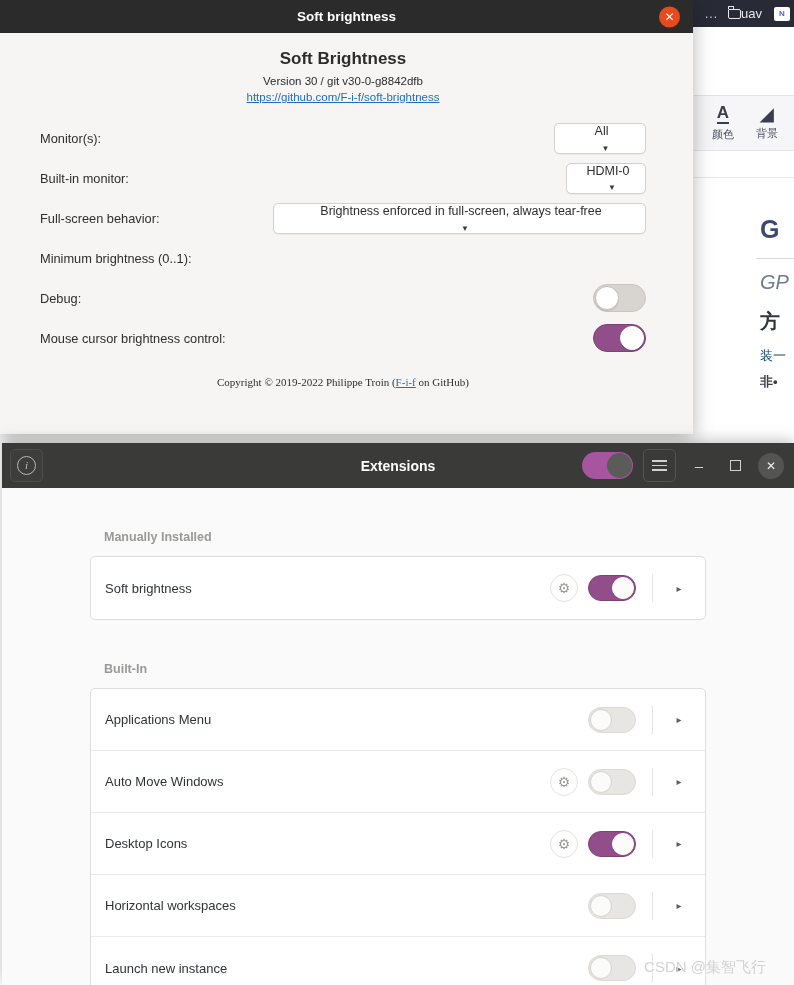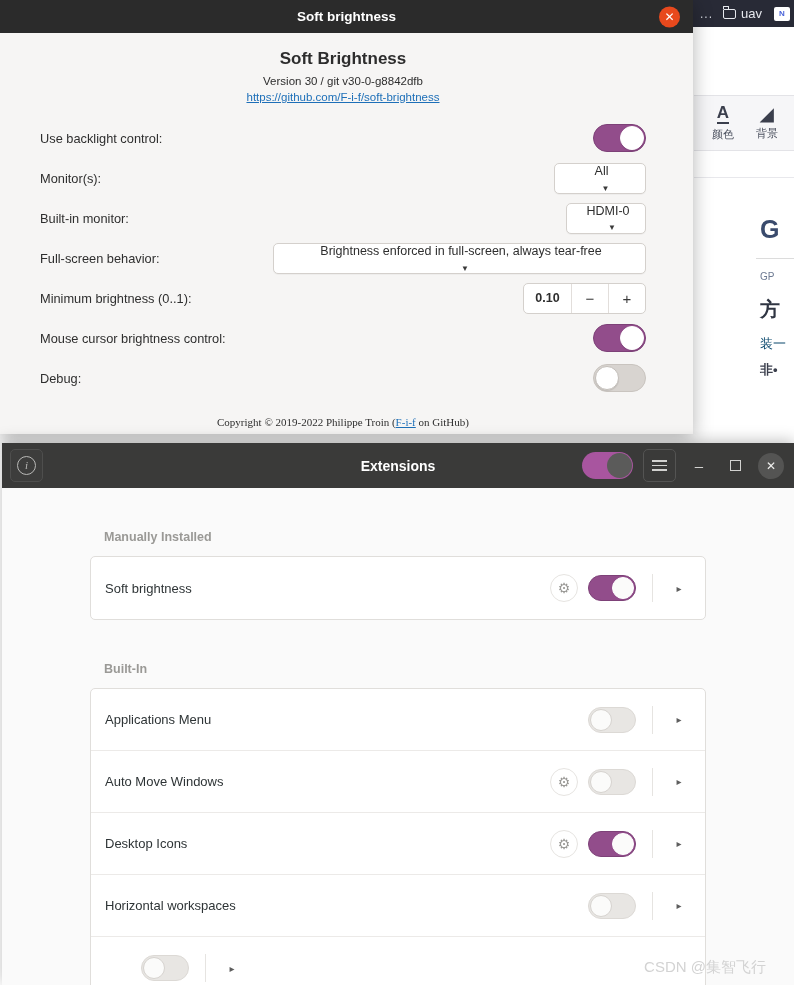--- a/index.html
+++ b/index.html
@@ -38,21 +38,20 @@
   }
   .bg-topbar-ellipsis {
     color: #cfd2da;
     font-size: 12px;
     margin-right: 10px;
     letter-spacing: 1px;
   }
   .bg-tab {
     display: flex;
     align-items: center;
-    gap: 5px;
     color: #e6e8ee;
     font-size: 13px;
     margin-right: 12px;
     justify-content: flex-end;
   }
   .folder-ico {
     display: inline-block;
     width: 13px; height: 10px;
     border: 1.4px solid #e6e8ee;
     border-radius: 1px 2px 2px 2px;
@@ -114,21 +113,21 @@
   .bg-doc {
     position: absolute;
     left: 694px; top: 185px;
     width: 100px;
     padding-left: 66px;
     box-sizing: border-box;
     color: #333;
   }
   .bg-doc .d-h1 { font-size: 25px; font-weight: bold; color: #3a4b6d; margin-top: 30px; }
   .bg-doc .d-rule { width: 60px; height: 1px; background: #dcdcdc; margin: 14px 0 12px -4px; }
-  .bg-doc .d-p1 { font-size: 10px; color: #6d7a92; margin-bottom: 14px; }
+  .bg-doc .d-p1 { font-size: 20px; color: #6d7a92; margin-bottom: 14px; font-style: italic; }
   .bg-doc .d-h2 { font-size: 20px; font-weight: bold; color: #2f3542; margin-bottom: 12px; }
   .bg-doc .d-p2 { font-size: 13px; color: #0c4a6e; margin-bottom: 8px; }
   .bg-doc .d-p3 { font-size: 13px; color: #3b3f4d; font-weight: bold; }
 
   
   .sb-window {
     position: absolute;
     left: 0; top: 0;
     width: 693px;
     height: 434px;
@@ -548,26 +547,20 @@
     <div class="sb-titlebar">
       <span class="sb-title">Soft brightness</span>
       <div class="sb-close">✕</div>
     </div>
 
     <div class="sb-body">
       <div class="sb-heading">Soft Brightness</div>
       <div class="sb-version">Version 30 / git v30-0-g8842dfb</div>
       <div class="sb-url">https://github.com/F-i-f/soft-brightness</div>
 
-      <div class="sb-row">
-        <span class="sb-label">Use backlight control:</span>
-        <div class="gswitch on">
-          <div class="knob"></div>
-        </div>
-      </div>
 
       <div class="sb-row">
         <span class="sb-label">Monitor(s):</span>
         <div class="gcombo w-monitors">
           <span>All</span>
           <span class="caret">▼</span>
         </div>
       </div>
 
       <div class="sb-row">
@@ -581,37 +574,32 @@
       <div class="sb-row">
         <span class="sb-label">Full-screen behavior:</span>
         <div class="gcombo w-fs">
           <span>Brightness enforced in full-screen, always tear-free</span>
           <span class="caret">▼</span>
         </div>
       </div>
 
       <div class="sb-row">
         <span class="sb-label">Minimum brightness (0..1):</span>
-        <div class="gspin">
-          <div class="val">0.10</div>
-          <div class="btn">−</div>
-          <div class="btn">+</div>
+      </div>
+
+      <div class="sb-row">
+        <span class="sb-label">Debug:</span>
+        <div class="gswitch">
+          <div class="knob"></div>
         </div>
       </div>
 
       <div class="sb-row">
         <span class="sb-label">Mouse cursor brightness control:</span>
         <div class="gswitch on">
-          <div class="knob"></div>
-        </div>
-      </div>
-
-      <div class="sb-row">
-        <span class="sb-label">Debug:</span>
-        <div class="gswitch">
           <div class="knob"></div>
         </div>
       </div>
 
       <div class="sb-copy">
         <span>Copyright © 2019-2022 Philippe Troin (</span><a>F-i-f</a><span> on GitHub)</span>
       </div>
     </div>
   </div>
 
@@ -690,20 +678,21 @@
           <span class="ex-row-name">Horizontal workspaces</span>
           <div class="ex-gear-placeholder"></div>
           <div class="ex-switch">
             <div class="knob"></div>
           </div>
           <div class="ex-divider"></div>
           <div class="ex-arrow">▸</div>
         </div>
 
         <div class="ex-row">
+          <span class="ex-row-name">Launch new instance</span>
           <div class="ex-gear-placeholder"></div>
           <div class="ex-switch">
             <div class="knob"></div>
           </div>
           <div class="ex-divider"></div>
           <div class="ex-arrow">▸</div>
         </div>
 
       </div>
     </div>

